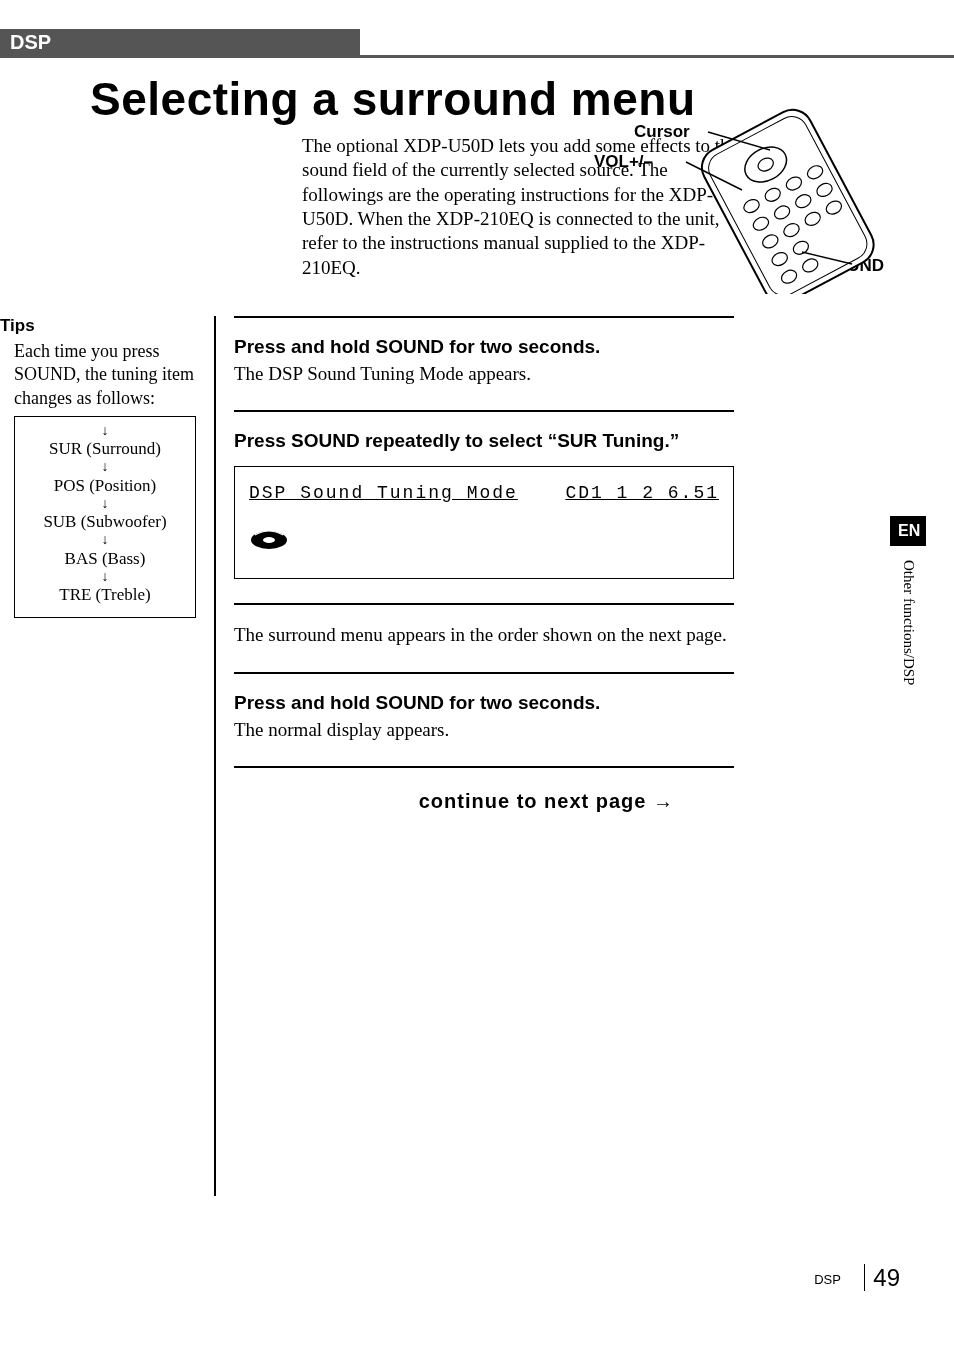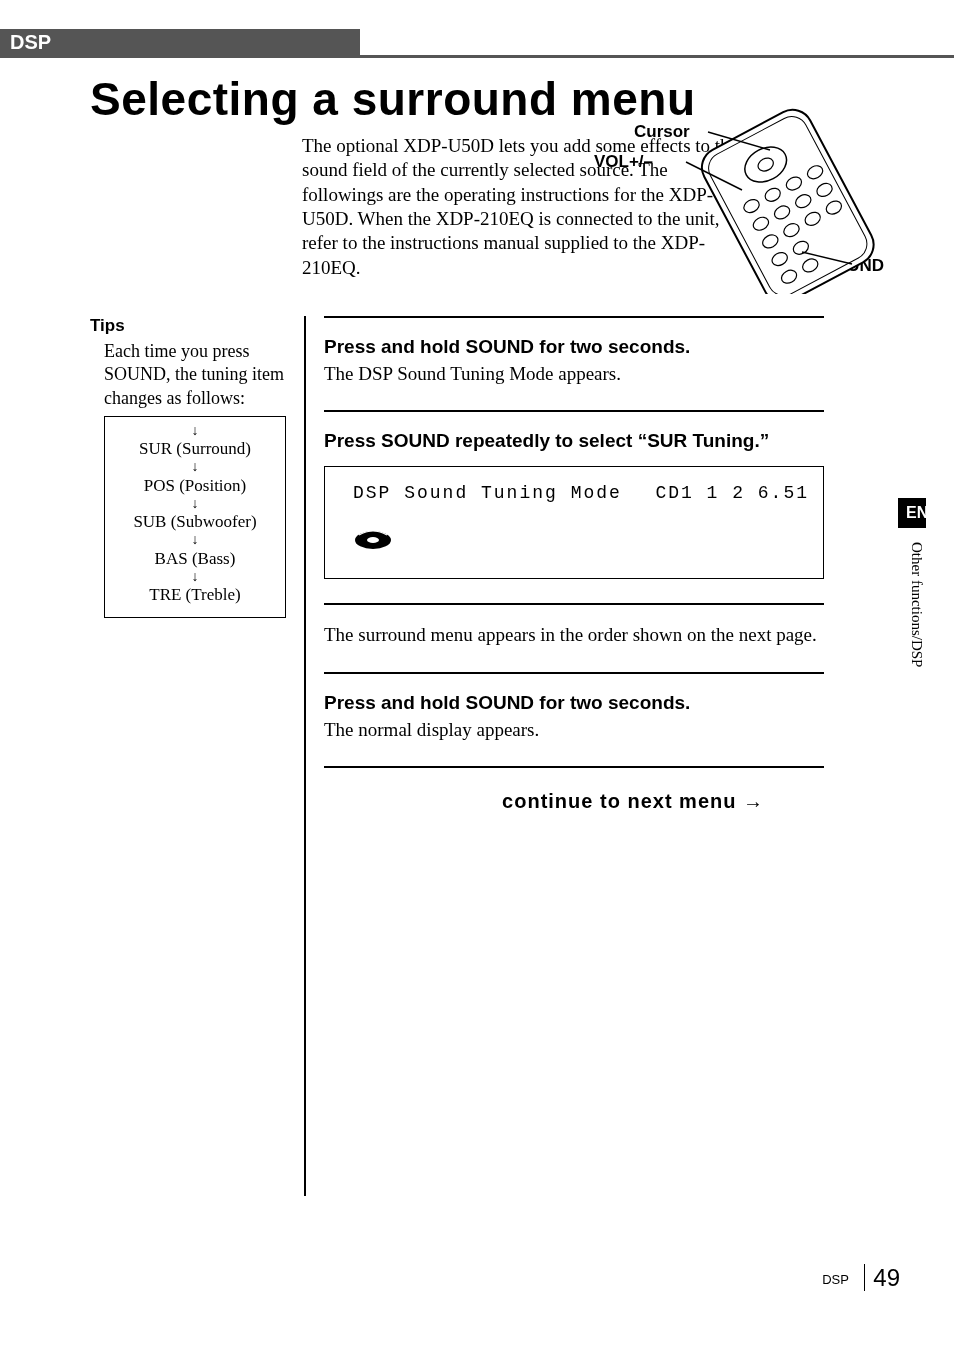--- a/index.html
+++ b/index.html
@@ -11,41 +11,41 @@
   .title { font-family: Arial, Helvetica, sans-serif; font-weight: 800; font-size: 46px; margin: 14px 0 8px 90px; letter-spacing: 0.5px; }
   .intro-row { display: flex; align-items: flex-start; justify-content: center; }
   .intro { font-size: 19px; line-height: 1.28; width: 440px; margin-left: 90px; }
   .remote-wrap { position: absolute; right: 60px; top: 104px; width: 300px; height: 200px; }
   .remote-label { font-family: Arial, Helvetica, sans-serif; font-weight: bold; font-size: 17px; position: absolute; }
   .cursor-lbl { top: 18px; left: 40px; }
   .vol-lbl { top: 48px; left: 0; }
   .sound-lbl { top: 152px; right: 10px; }
   .remote-svg { position: absolute; top: 0; left: 80px; }
   .body-row { display: flex; margin-top: 36px; }
-  .sidebar { width: 210px; margin-left: 90px; padding-right: 14px; font-size: 18px; }
+  .sidebar { width: 210px; padding-right: 14px; font-size: 18px; }
   .tips-h { font-family: Arial, Helvetica, sans-serif; font-weight: bold; font-size: 17px; margin-bottom: 4px; }
   .tips-body { font-size: 18px; line-height: 1.3; margin-left: 14px; }
   .flowbox { border: 1px solid #000; margin: 6px 0 8px 14px; padding: 10px 6px 8px 6px; text-align: center; }
   .flow-item { font-size: 17px; margin: 4px 0; }
   .arrow-dn { font-size: 14px; line-height: 0.6; }
   .step3note { font-size: 18px; line-height: 1.28; margin-left: 14px; }
   .vbar { width: 2px; background: #000; margin: 0 18px 0 4px; align-self: stretch; min-height: 880px; }
   .steps { width: 500px; }
   .step { border-top: 2px solid #000; padding: 18px 0 24px 0; }
   .step-h { font-family: Arial, Helvetica, sans-serif; font-weight: bold; font-size: 19px; margin-bottom: 4px; }
   .step-b { font-size: 19px; line-height: 1.28; }
-  .lcd { border: 1px solid #000; margin-top: 14px; padding: 16px 14px 22px 28px; font-family: 'Courier New', monospace; letter-spacing: 2px; font-size: 18px; }
+  .lcd { border: 1px solid #000; margin-top: 14px; padding: 16px 14px 22px 14px; font-family: 'Courier New', monospace; letter-spacing: 2px; font-size: 18px; text-decoration: underline; }
   .lcd-row1 { display: flex; justify-content: space-between; }
   .disc-icon { margin-top: 26px; }
   .continue { font-family: Arial, Helvetica, sans-serif; font-weight: bold; font-size: 20px; text-align: right; margin: 22px 60px 0 0; letter-spacing: 1px; }
   .side-tab { position: absolute; right: 28px; top: 498px; }
-  .en-tab { background: #000; color: #fff; font-family: Arial, Helvetica, sans-serif; font-weight: bold; font-size: 16px; padding: 6px 8px; width: 28px; }
+  .en-tab { background: #000; color: #fff; font-family: Arial, Helvetica, sans-serif; font-weight: bold; font-size: 16px; padding: 6px 8px; width: 36px; margin-top: 18px; }
   .vtext { writing-mode: vertical-rl; font-size: 15px; margin: 14px 0 0 10px; font-family: Georgia, serif; }
   .footer { position: absolute; bottom: 60px; right: 54px; font-family: Arial, Helvetica, sans-serif; font-size: 13px; }
-  .footer .pg { font-size: 24px; border-left: 1px solid #000; padding-left: 8px; margin-left: 12px; vertical-align: -2px; }
+  .footer .pg { font-size: 24px; border-left: 1px solid #000; padding-left: 8px; margin-left: 20px; vertical-align: -2px; }
 </style>
 </head>
 <body>
 
 <div class="page">
   <div class="topbar">
     <div class="tab">DSP</div>
     <div class="topline"></div>
   </div>
 
@@ -132,21 +132,21 @@
 
       <div class="step">
         <div class="step-b">The surround menu appears in the order shown on the next page.</div>
       </div>
 
       <div class="step" style="border-bottom:2px solid #000;">
         <div class="step-h">Press and hold SOUND for two seconds.</div>
         <div class="step-b">The normal display appears.</div>
       </div>
 
-      <div class="continue">continue to next menu →</div>
+      <div class="continue">continue to next page →</div>
     </div>
   </div>
 
   <div class="side-tab">
     <div class="en-tab">EN</div>
     <div class="vtext">Other functions/DSP</div>
   </div>
 
   <div class="footer">
     <span>DSP</span>

